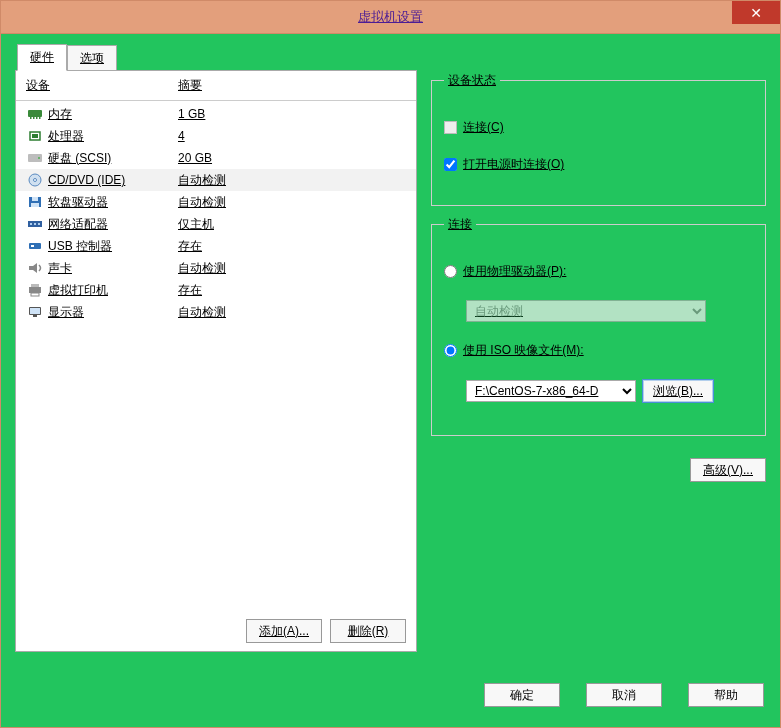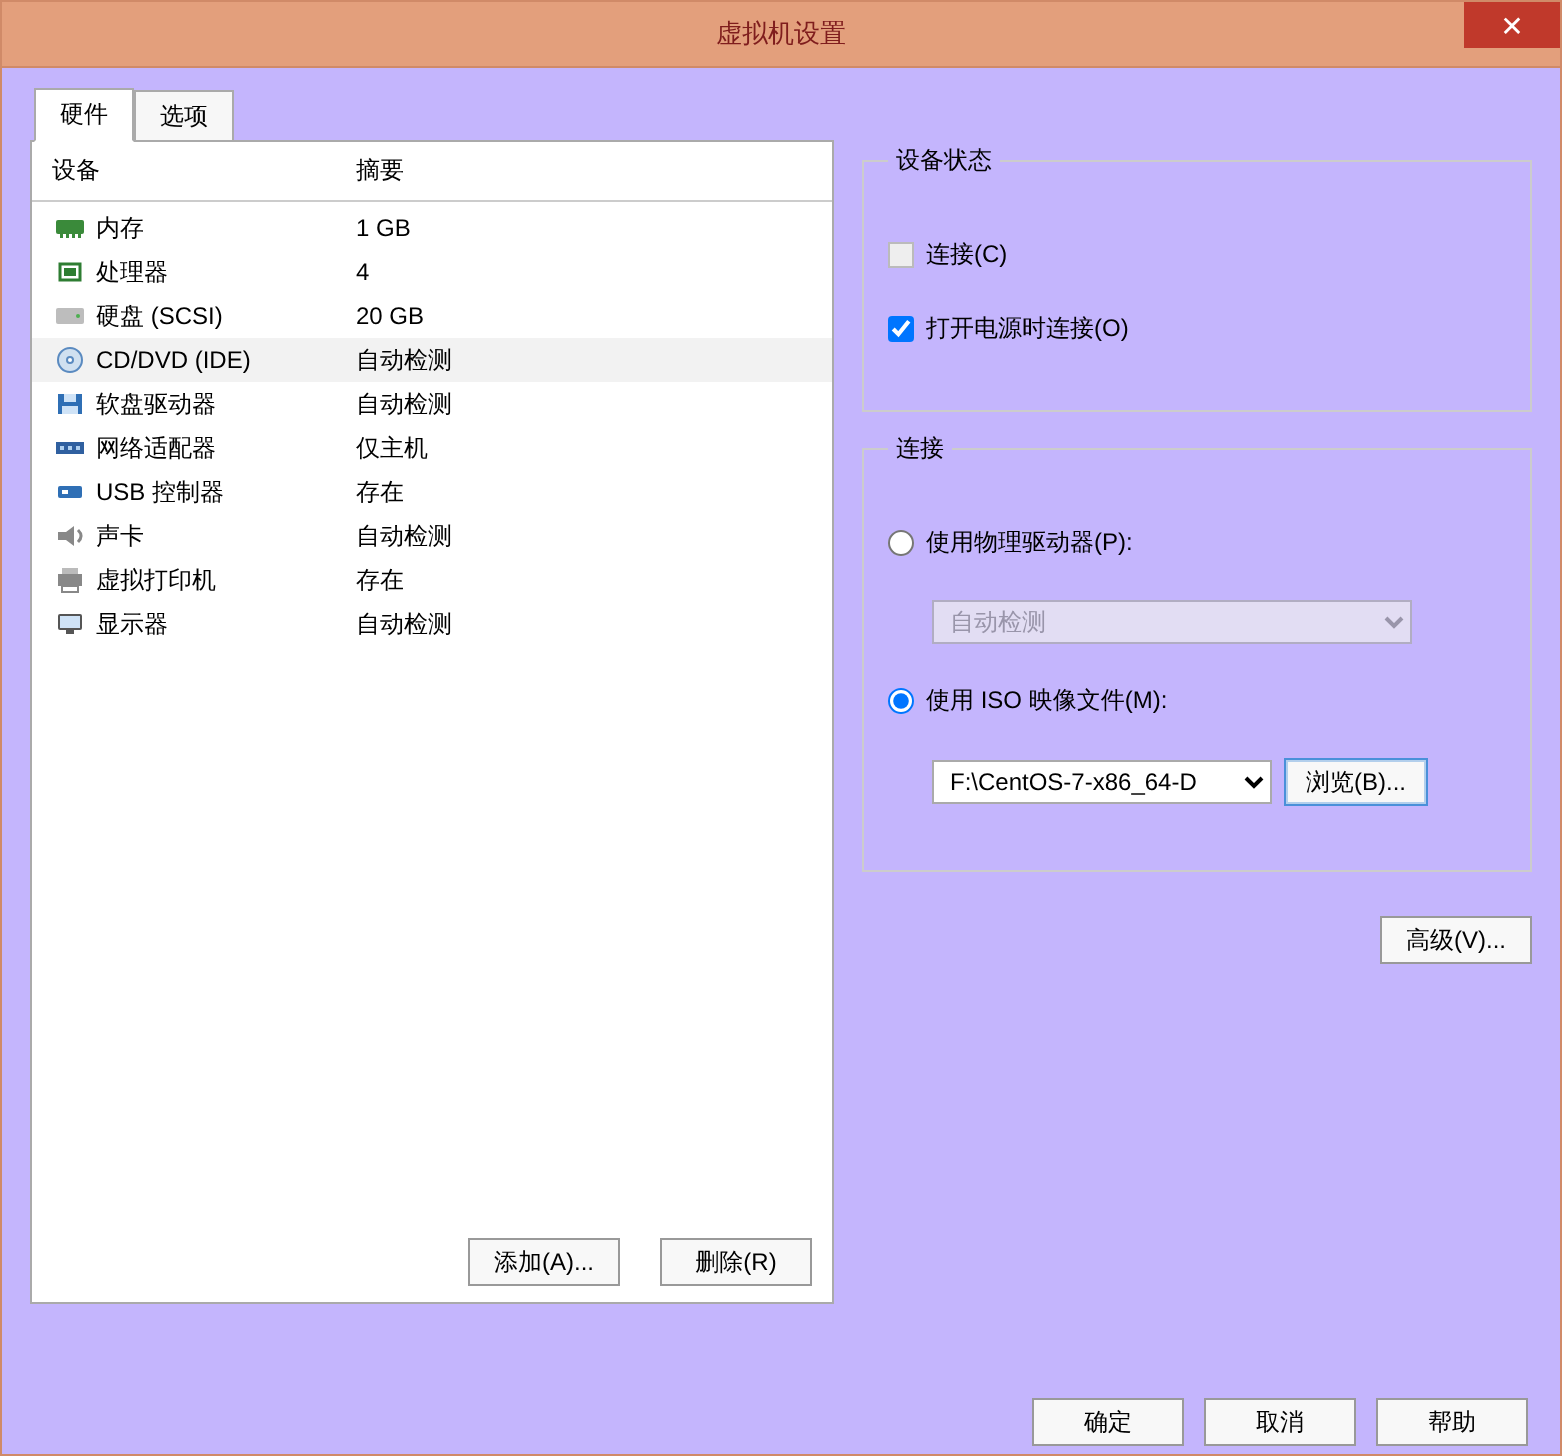--- a/index.html
+++ b/index.html
@@ -15,22 +15,23 @@
   .titlebar {
     height: 34px;
     background: #e39f7c;
     display: flex;
     align-items: center;
     justify-content: center;
     position: relative;
     border: 1px solid #d08a68;
   }
   .titlebar-title {
-    color: #7f1d1d;
+    color: #4c1d95;
     font-size: 13px;
+    text-decoration: underline;
   }
   .close-btn {
     position: absolute;
     right: 0;
     top: 0;
     width: 48px;
     height: 23px;
     background: #c0392b;
     color: #fff;
     display: flex;
@@ -40,22 +41,23 @@
     font-size: 14px;
   }
   .content-area {
     position: absolute;
     top: 34px;
     left: 0;
     right: 0;
     bottom: 0;
     border: 1px solid #d08a68;
     border-top: none;
-    background: #c4b5fd;
+    background: #22c55e;
     padding: 12px 14px 10px 14px;
+    text-decoration: underline;
   }
   .tab-strip {
     display: flex;
     align-items: flex-end;
     height: 24px;
     margin-left: 2px;
   }
   .tab {
     padding: 4px 12px;
     border: 1px solid #aaa;
@@ -127,21 +129,21 @@
   }
   .device-name {
     width: 130px;
   }
   .device-summary {
     flex: 1;
   }
   .left-buttons {
     display: flex;
     justify-content: flex-end;
-    gap: 20px;
+    gap: 8px;
     padding: 8px 10px;
     flex-shrink: 0;
   }
   .btn {
     min-width: 76px;
     height: 24px;
     border: 1px solid #999;
     background: #f8f8f8;
     cursor: pointer;
     font-family: inherit;
@@ -190,23 +192,23 @@
   .select.white { background: #fff; }
   .select[disabled] { color: #888; cursor: default; }
   .advanced-row {
     display: flex;
     justify-content: flex-end;
     margin-top: 12px;
   }
   .bottom-buttons {
     position: absolute;
     right: 16px;
-    bottom: 4px;
-    display: flex;
-    gap: 10px;
+    bottom: 20px;
+    display: flex;
+    gap: 26px;
   }
 </style>
 </head>
 <body>
 
 <div class="titlebar">
   <div class="titlebar-title">虚拟机设置</div>
   <div class="close-btn">
     <span>✕</span>
   </div>

